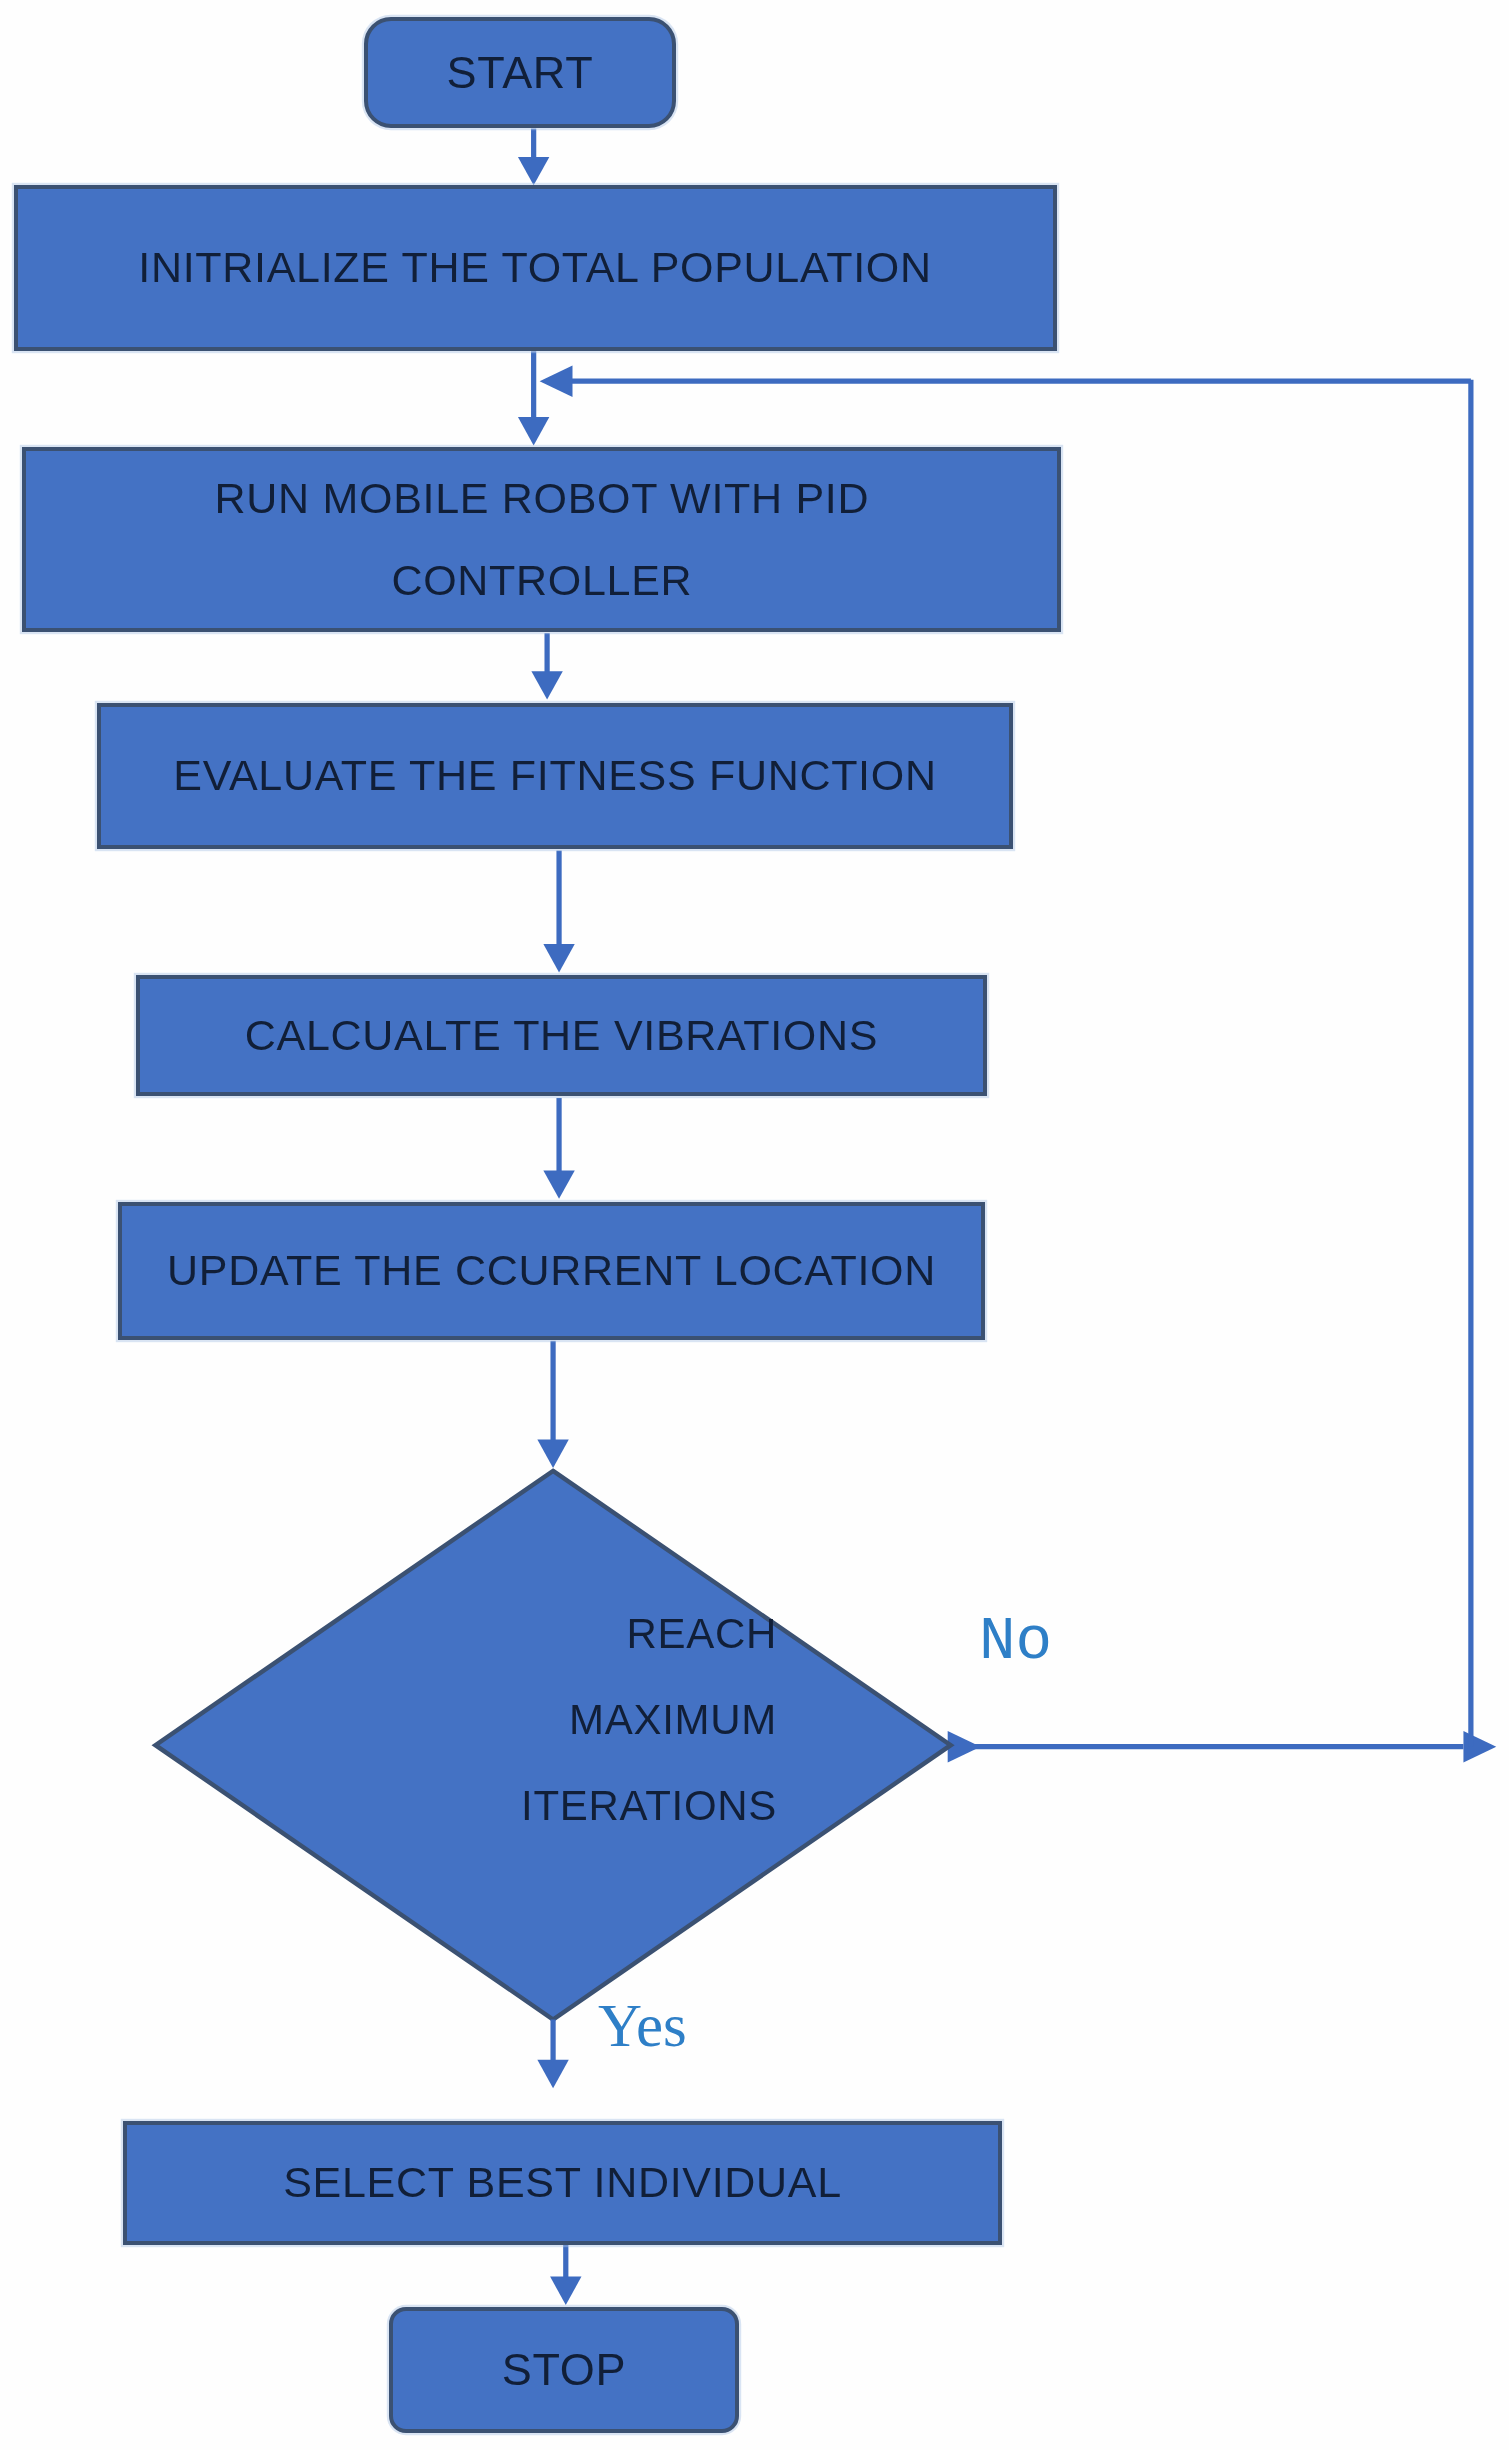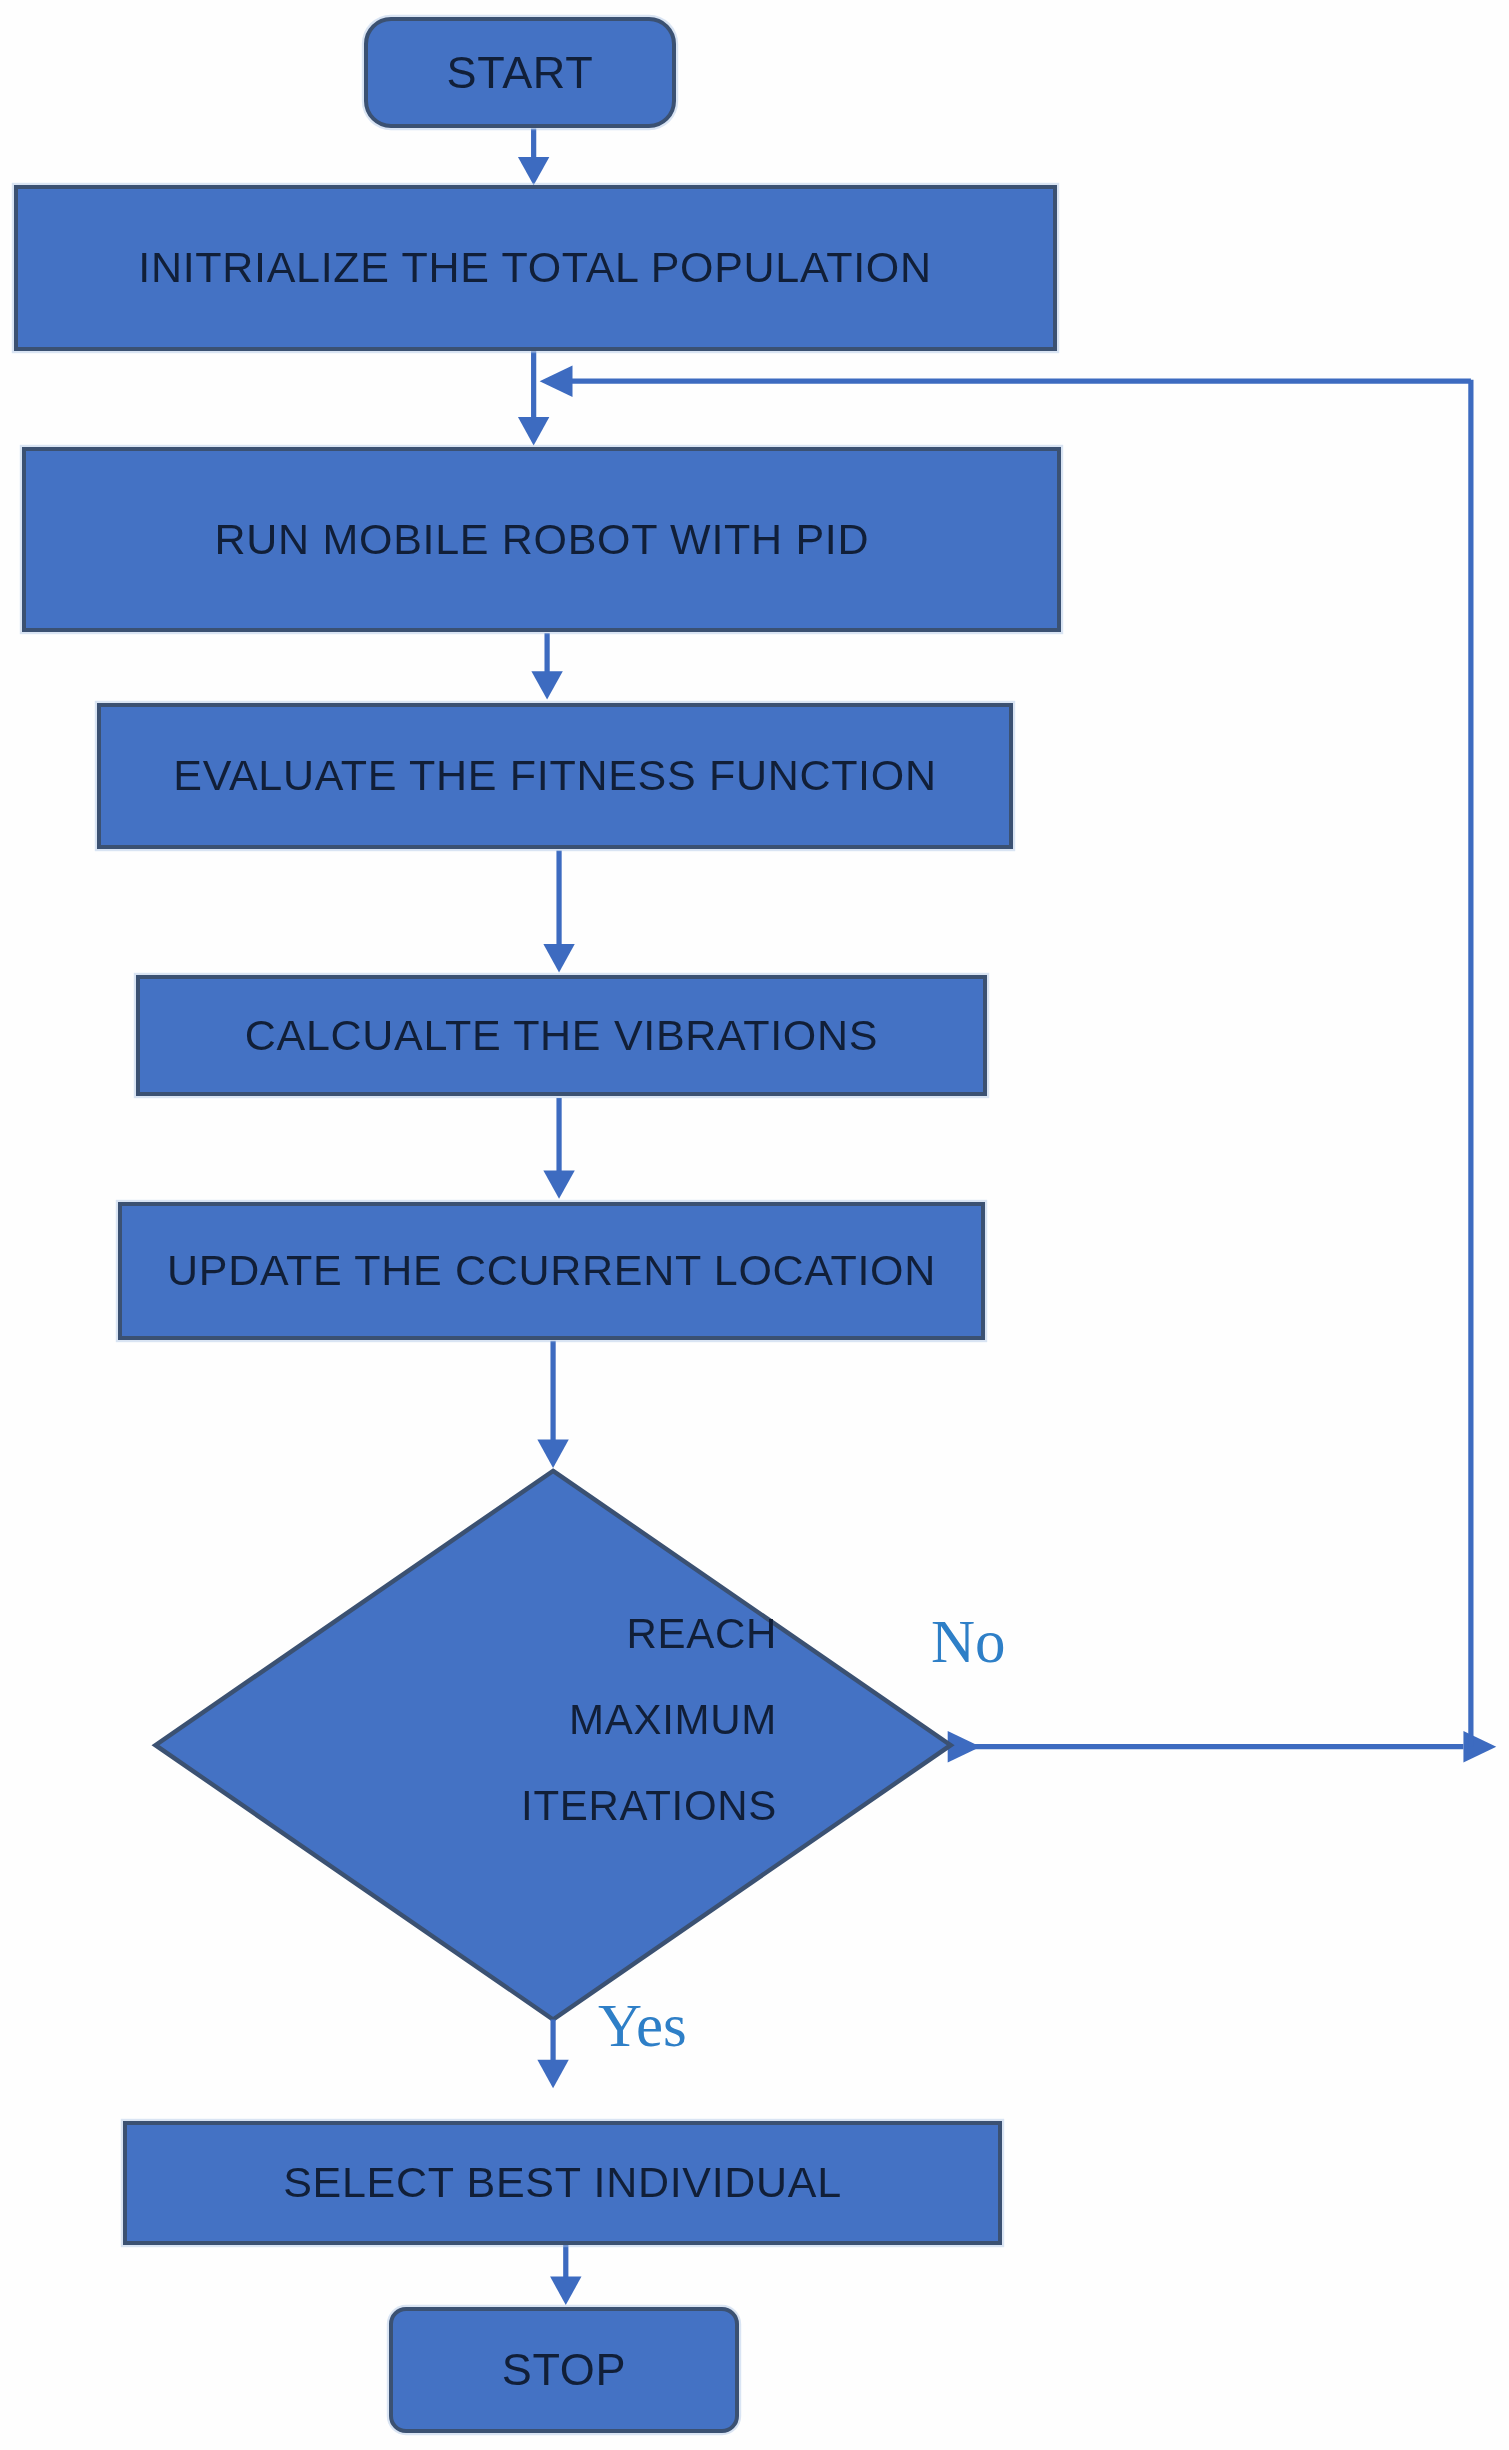--- a/index.html
+++ b/index.html
@@ -70,41 +70,42 @@
   <div class="node terminal" style="left:364px;top:17px;width:312px;height:111px;">
     <span>START</span>
   </div>
 
   <div class="node" style="left:13.5px;top:185px;width:1043px;height:166px;justify-content:center;">
     <span>INITRIALIZE THE TOTAL POPULATION</span>
   </div>
 
   <div class="node" style="left:22.4px;top:447px;width:1039px;height:185px;">
     <span>RUN MOBILE ROBOT WITH PID</span>
+    <span>CONTROLLER</span>
   </div>
 
   <div class="node" style="left:97px;top:703px;width:916px;height:146px;">
     <span>EVALUATE THE FITNESS FUNCTION</span>
   </div>
 
   <div class="node" style="left:136px;top:975px;width:851px;height:121px;">
     <span>CALCUALTE THE VIBRATIONS</span>
   </div>
 
   <div class="node" style="left:118px;top:1202px;width:867px;height:138px;">
     <span>UPDATE THE CCURRENT LOCATION</span>
   </div>
 
   <div class="diamond-text" style="left:329px;top:1591px;width:448px;">
     <span>REACH</span>
     <span>MAXIMUM</span>
     <span>ITERATIONS</span>
   </div>
 
-  <div class="edge-label" style="left:931px;top:1607px;">No</div>
+  <div class="edge-label" style="left:979px;top:1607px;font-family:Liberation Mono, monospace;">No</div>
 
   <div class="edge-label" style="left:598px;top:1991px;text-align:right;">Yes</div>
 
   <div class="node" style="left:123px;top:2090px;width:879px;height:124px;margin-top:31px;">
     <span>SELECT BEST INDIVIDUAL</span>
   </div>
 
   <div class="node terminal" style="left:389px;top:2307px;width:350px;height:126px;border-radius:17px;">
     <span>STOP</span>
   </div>

